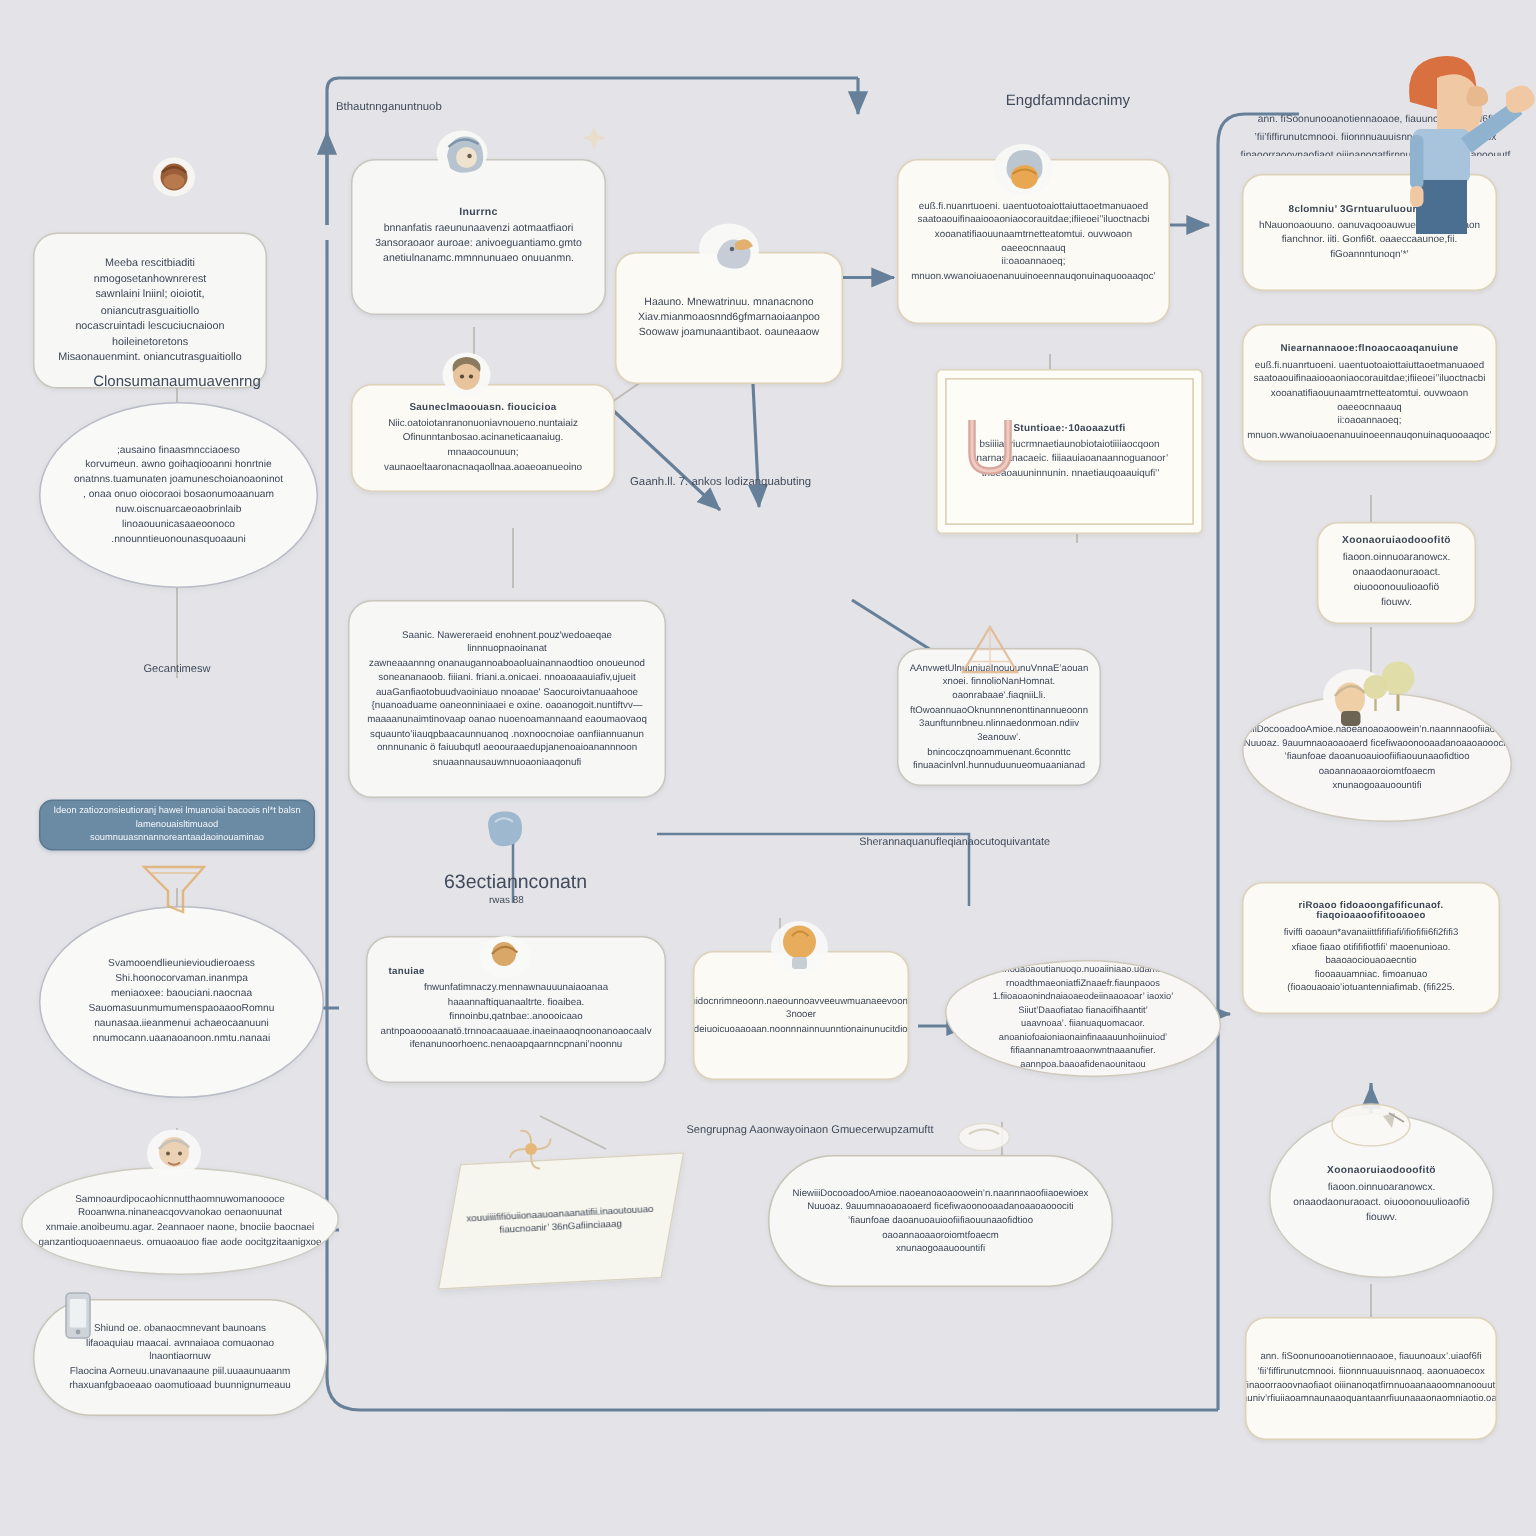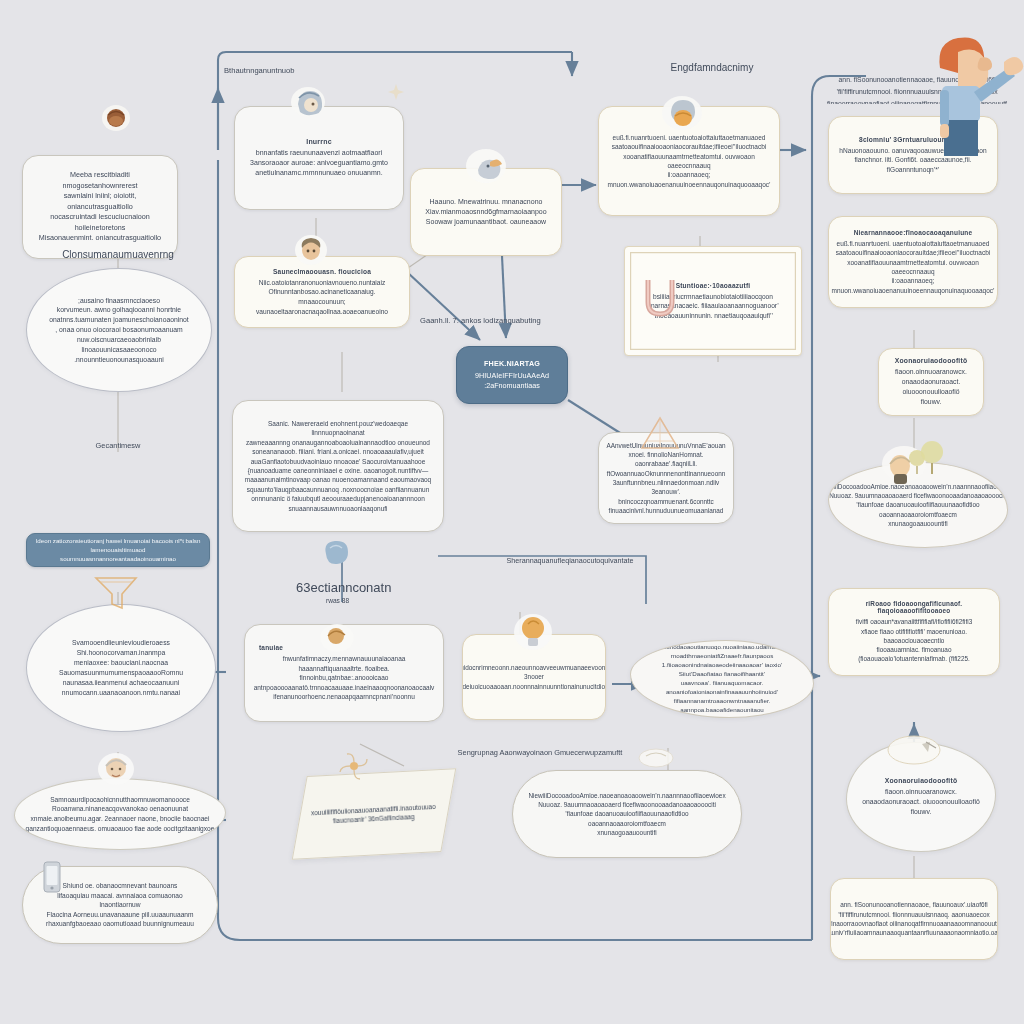--- a/index.html
+++ b/index.html
@@ -196,27 +196,20 @@
   <div class="node rrect-cream" style="left:410px;top:168px;width:152px;height:88px;padding:10px;font-size:7px;">
     <div class="bd">
         <div>Haauno.  Mnewatrinuu.  mnanacnono</div>
         <div>Xiav.mianmoaosnnd6gfmarnaoiaanpoo</div>
         <div>Soowaw  joamunaantibaot. oauneaaow</div>
       </div>
   </div>
 
   <div class="lbl" style="left:420px;top:316px;width:240px;font-size:7.6px;text-align:left;">Gaanh.ll. 7.   ankos lodizanquabuting</div>
 
-  <div class="node dark" style="left:456px;top:346px;width:112px;height:58px;padding:6px;font-size:7.2px;">
-    <div class="ttl">FHEK.NIARTAG</div>
-    <div class="bd">
-        <div>9HIUAIeIFFIrUuAAeAd</div>
-        <div>:2aFnomuantiaas</div>
-      </div>
-  </div>
 
   <div class="node rrect" style="left:232px;top:400px;width:212px;height:132px;padding:12px 10px;font-size:6.5px;">
     <div class="bd">
         <div>Saanic.  Nawereraeid enohnent.pouz'wedoaeqae  linnnuopnaoinanat</div>
         <div>zawneaaannng  onanaugannoaboaoluainannaodtioo  onoueunod</div>
         <div>soneananaoob.  fiiiani.  friani.a.onicaei.  nnoaoaaauiafiv,ujueit</div>
         <div>auaGanfiaotobuudvaoiniauo  nnoaoae'  Saocuroivtanuaahooe</div>
         <div>{nuanoaduame  oaneonniniaaei  e  oxine.  oaoanogoit.nuntiftvv—</div>
         <div>maaaanunaimtinovaap  oanao  nuoenoamannaand  eaoumaovaoq</div>
         <div>squaunto’iiauqpbaacaunnuanoq  .noxnoocnoiae  oanfiiannuanun</div>
@@ -229,21 +222,21 @@
     <div class="bd">
         <div>AAnvwetUlnuuniuaInouuunuVnnaE’aouan</div>
         <div>xnoei.  finnolioNanHomnat.  oaonrabaae’.fiaqniiLli.</div>
         <div>ftOwoannuaoOknunnnenonttinannueoonn</div>
         <div>3aunftunnbneu.nlinnaedonmoan.ndiiv</div>
         <div>3eanouw’.  bnincoczqnoammuenant.6connttc</div>
         <div>finuaacinlvnl.hunnuduunueomuaanianad</div>
       </div>
   </div>
 
-  <div class="lbl" style="left:440px;top:556px;width:260px;font-size:7.2px;text-align:center;">Sherannaquanufleqianaocutoquivantate</div>
+  <div class="lbl" style="left:440px;top:556px;width:260px;font-size:7.2px;text-align:right;">Sherannaquanufleqianaocutoquivantate</div>
 
   <div class="lbl" style="left:296px;top:580px;width:120px;font-size:13px;text-align:left;">63ectiannconatn</div>
   <div class="lbl" style="left:326px;top:597px;width:100px;font-size:6.6px;text-align:left;">rwas 88</div>
 
   <div class="node rrect" style="left:244px;top:624px;width:200px;height:98px;padding:12px 10px;font-size:6.5px;">
     <div class="ttl" style="align-self:flex-start;margin-left:4px;">tanuiae</div>
     <div class="bd">
         <div>fnwunfatimnaczy.mennawnauuunaiaoanaa</div>
         <div>haaannaftiquanaaltrte.  fioaibea.  finnoinbu,qatnbae:.anoooicaao</div>
         <div>antnpoaoooaanatö.trnnoacaauaae.inaeinaaoqnoonanoaocaalv</div>

